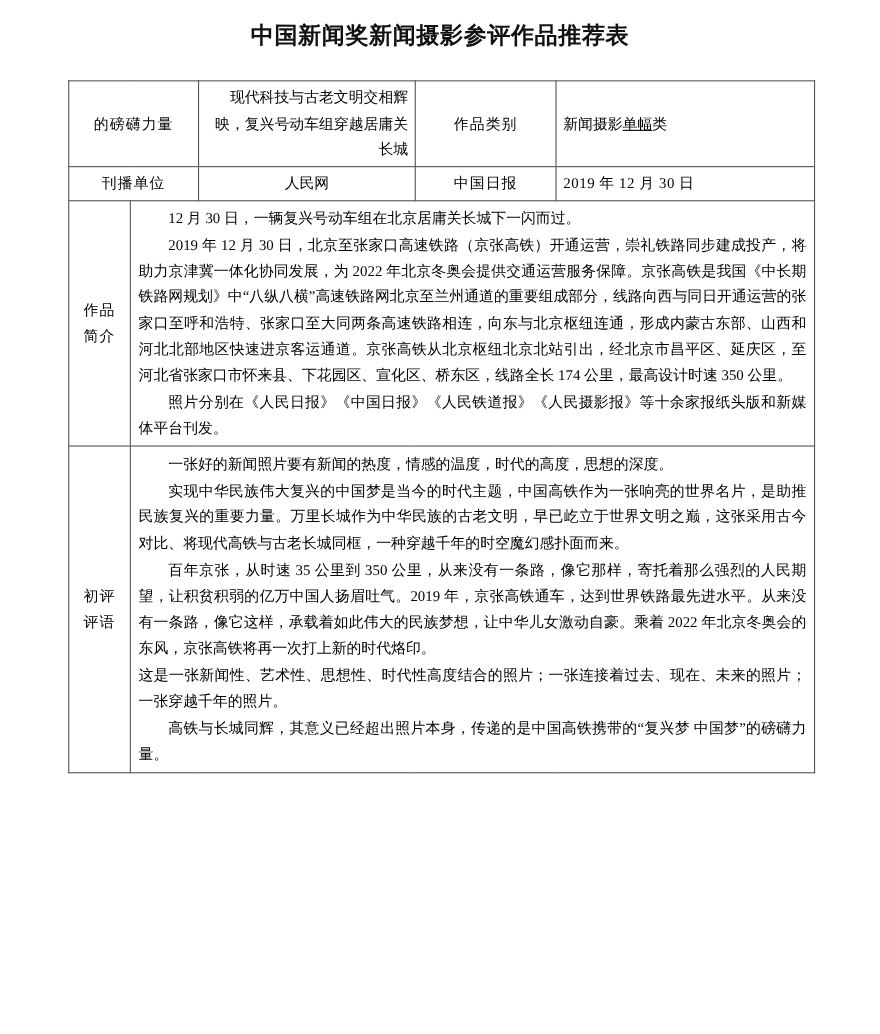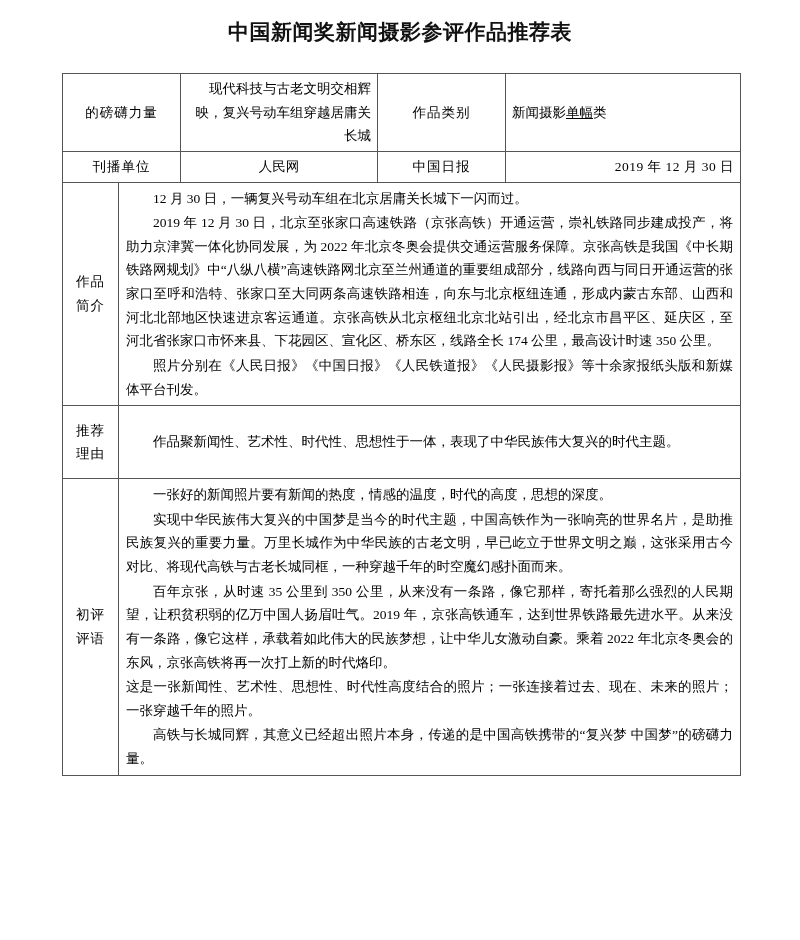--- a/index.html
+++ b/index.html
@@ -109,21 +109,21 @@
   .body-cell p {
     margin: 1px;
   }
   .body-cell p.ind {
     text-indent: 2em;
   }
   .body-cell p.noind {
     text-indent: 0;
   }
   .date-val {
-    text-align: right;
+    text-align: left;
     font-size: 13.5px;
     letter-spacing: 0.5px;
   }
 </style>
 </head>
 <body>
 
 <div class="page">
 
   <div class="doc-title">中国新闻奖新闻摄影参评作品推荐表</div>
@@ -159,29 +159,20 @@
         <span>作品</span>
         <span>简介</span>
       </td>
       <td class="body-cell" colspan="4">
         <p class="ind">12 月 30 日，一辆复兴号动车组在北京居庸关长城下一闪而过。</p>
         <p class="ind">2019 年 12 月 30 日，北京至张家口高速铁路（京张高铁）开通运营，崇礼铁路同步建成投产，将助力京津冀一体化协同发展，为 2022 年北京冬奥会提供交通运营服务保障。京张高铁是我国《中长期铁路网规划》中“八纵八横”高速铁路网北京至兰州通道的重要组成部分，线路向西与同日开通运营的张家口至呼和浩特、张家口至大同两条高速铁路相连，向东与北京枢纽连通，形成内蒙古东部、山西和河北北部地区快速进京客运通道。京张高铁从北京枢纽北京北站引出，经北京市昌平区、延庆区，至河北省张家口市怀来县、下花园区、宣化区、桥东区，线路全长 174 公里，最高设计时速 350 公里。</p>
         <p class="ind">照片分别在《人民日报》《中国日报》《人民铁道报》《人民摄影报》等十余家报纸头版和新媒体平台刊发。</p>
       </td>
     </tr>
 
-    <tr>
-      <td class="side-lbl">
-        <span>推荐</span>
-        <span>理由</span>
-      </td>
-      <td class="body-cell" colspan="4" style="height:66px">
-        <p class="ind">作品聚新闻性、艺术性、时代性、思想性于一体，表现了中华民族伟大复兴的时代主题。</p>
-      </td>
-    </tr>
 
     <tr>
       <td class="side-lbl">
         <span>初评</span>
         <span>评语</span>
       </td>
       <td class="body-cell" colspan="4">
         <p class="ind">一张好的新闻照片要有新闻的热度，情感的温度，时代的高度，思想的深度。</p>
         <p class="ind">实现中华民族伟大复兴的中国梦是当今的时代主题，中国高铁作为一张响亮的世界名片，是助推民族复兴的重要力量。万里长城作为中华民族的古老文明，早已屹立于世界文明之巅，这张采用古今对比、将现代高铁与古老长城同框，一种穿越千年的时空魔幻感扑面而来。</p>
         <p class="ind">百年京张，从时速 35 公里到 350 公里，从来没有一条路，像它那样，寄托着那么强烈的人民期望，让积贫积弱的亿万中国人扬眉吐气。2019 年，京张高铁通车，达到世界铁路最先进水平。从来没有一条路，像它这样，承载着如此伟大的民族梦想，让中华儿女激动自豪。乘着 2022 年北京冬奥会的东风，京张高铁将再一次打上新的时代烙印。</p>

